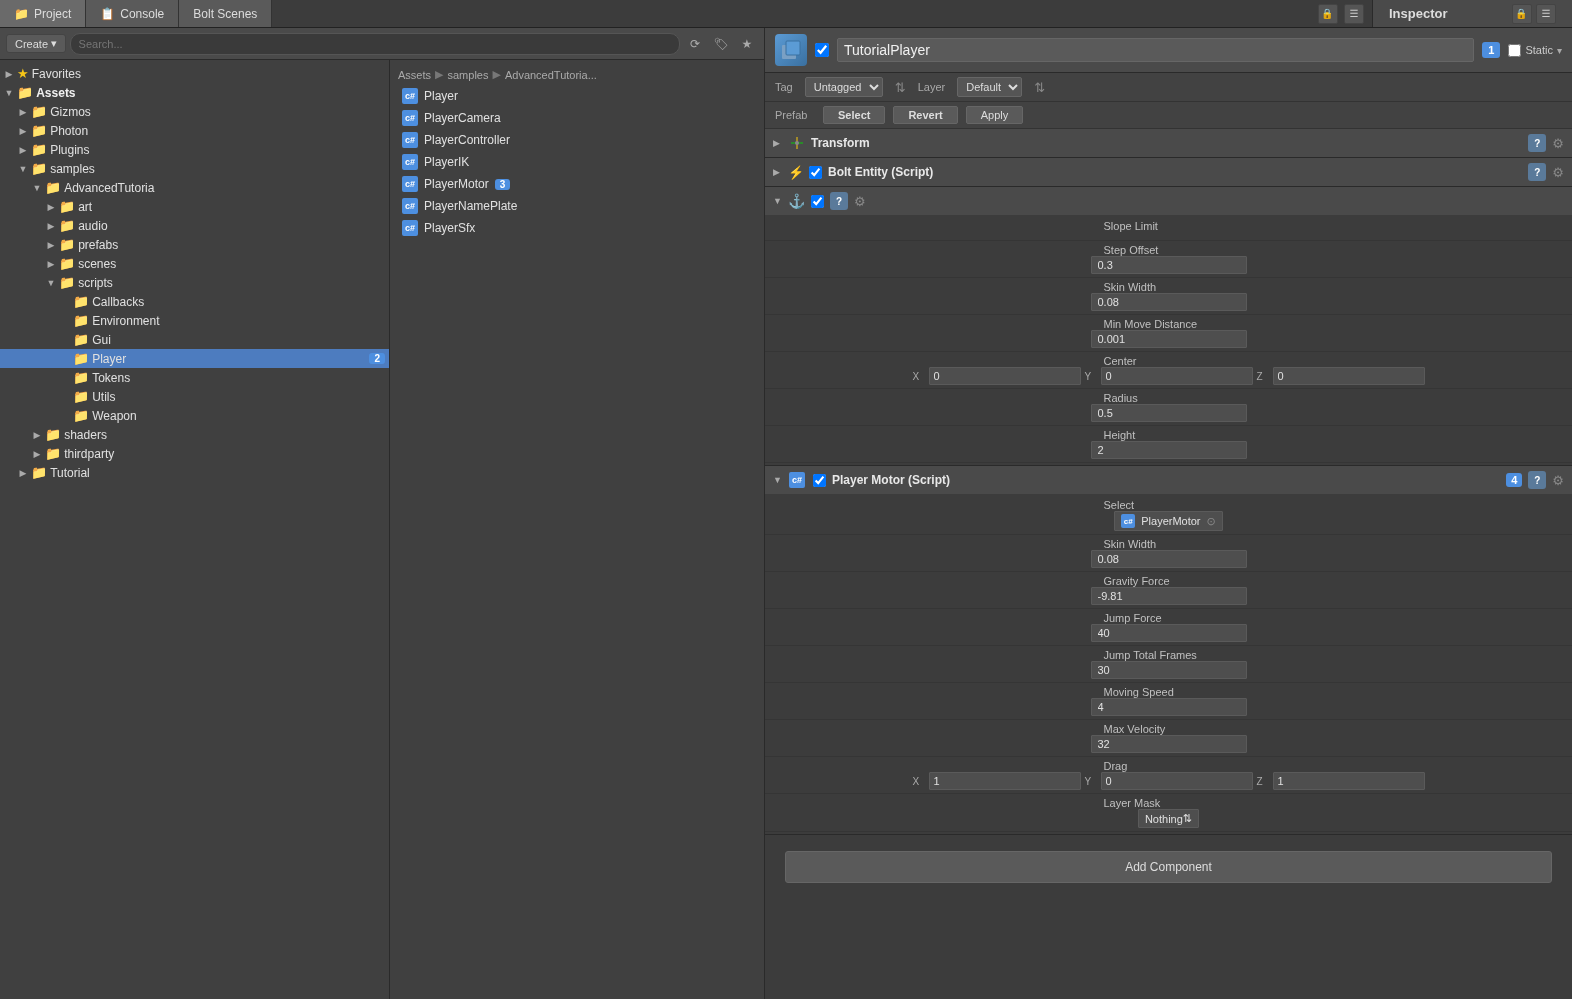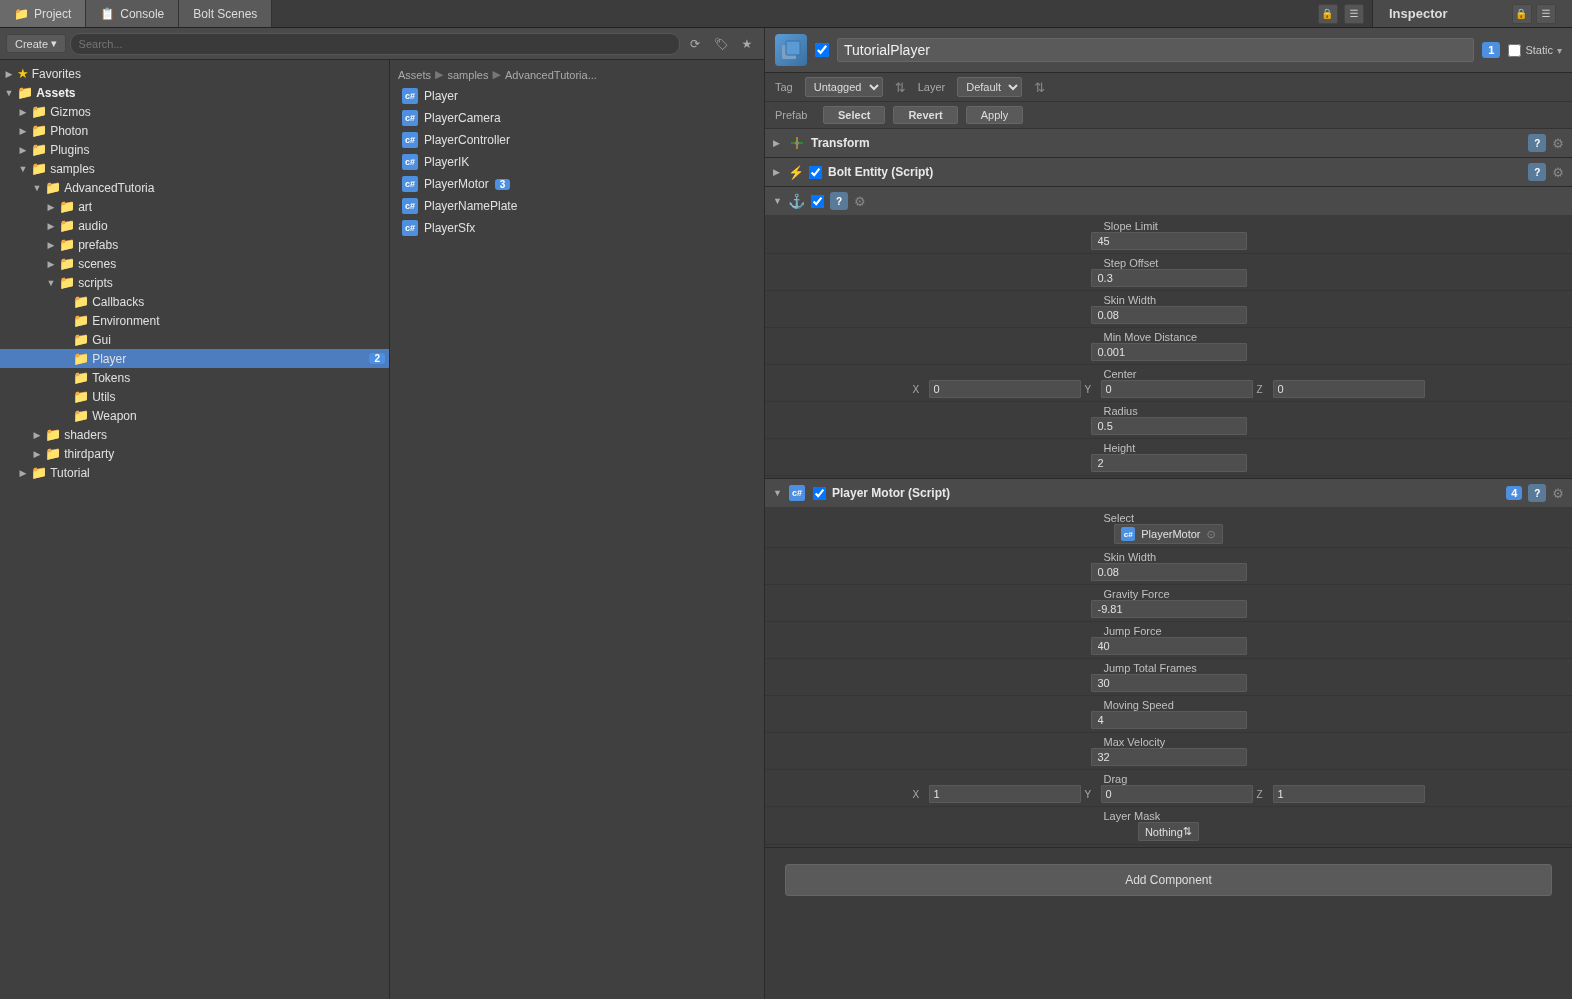--- a/index.html
+++ b/index.html
@@ -792,21 +792,20 @@
         <div class="component-header">
           <span class="comp-arrow">▼</span>
           <span class="comp-icon anchor-icon">⚓</span>
           <input type="checkbox" class="comp-checkbox" checked="" style="">
           <div class="comp-help-icon">?</div>
           <span class="comp-gear-icon">⚙</span>
         </div>
         <div class="properties-grid">
           <div class="prop-row">
             <span class="prop-label">Slope Limit</span>
-            <input class="prop-value" type="text" value="45" style="">
           </div>
           <div class="prop-row">
             <span class="prop-label">Step Offset</span>
             <input class="prop-value" type="text" value="0.3" style="">
           </div>
           <div class="prop-row">
             <span class="prop-label">Skin Width</span>
             <input class="prop-value" type="text" value="0.08" style="">
           </div>
           <div class="prop-row">

